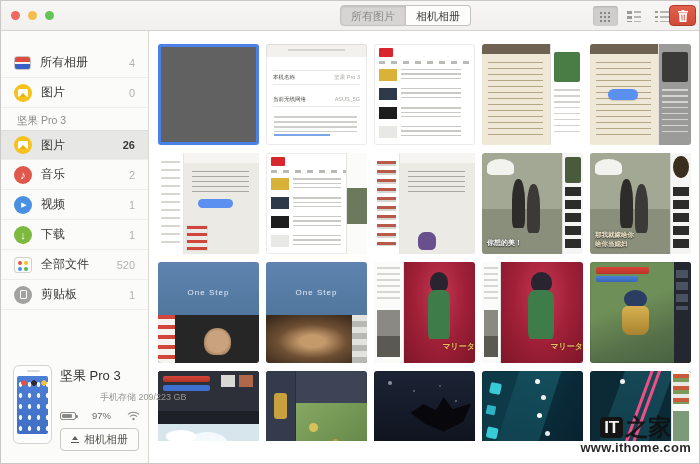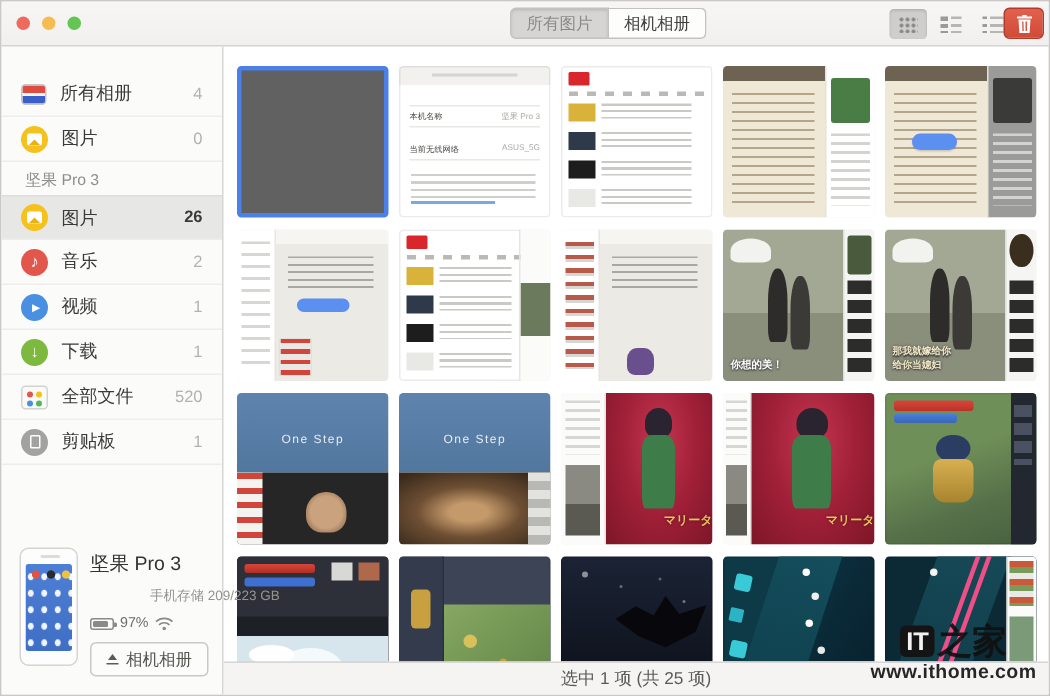--- a/index.html
+++ b/index.html
@@ -56,21 +56,21 @@
   .phone::before{content:"";position:absolute;top:4px;left:13px;width:13px;height:2px;border-radius:1px;background:#dddcd8;}
   .screen{position:absolute;left:3px;right:3px;top:10px;bottom:9px;border-radius:2px;background:
     radial-gradient(circle at 7px 7px,#e5533f 2.5px,transparent 3px),
     radial-gradient(circle at 17px 7px,#2b2b2b 2.5px,transparent 3px),
     radial-gradient(circle at 27px 7px,#f0c040 2.5px,transparent 3px),
     radial-gradient(rgba(255,255,255,.92) 28%,rgba(255,255,255,0) 32%) -1px 14px/9px 11px,
     linear-gradient(#4d7fd6,#3f6fc4);}
   .dinfo{margin-left:8px;padding-top:2px;}
   .dname{font-size:13px;color:#333331;}
   .dstorage{font-size:9px;color:#94948f;margin-top:6px;white-space:nowrap;margin-left:40px;}
-  .dstatus{display:flex;align-items:center;margin-top:6px;font-size:9.5px;color:#6b6b67;gap:4px;}
+  .dstatus{display:flex;align-items:center;margin-top:6px;font-size:9.5px;color:#6b6b67;gap:16px;}
   .batt{position:relative;width:16px;height:8px;border:1px solid #8a8a86;border-radius:2px;}
   .batt::before{content:"";position:absolute;inset:1px 3px 1px 1px;background:#8a8a86;border-radius:1px;}
   .batt::after{content:"";position:absolute;right:-3px;top:2px;width:2px;height:3px;background:#8a8a86;border-radius:0 1px 1px 0;}
   .disconnect{margin-top:7px;display:inline-flex;align-items:center;border:1px solid #c9c8c4;border-radius:4px;background:#fcfcfa;padding:3px 10px;font-size:11px;color:#55554f;}
   .eject{margin-right:5px;}
   .eject::before{content:"";display:block;margin:0 auto;width:0;height:0;border-left:3.5px solid transparent;border-right:3.5px solid transparent;border-bottom:4px solid #5a5a56;}
   .eject::after{content:"";display:block;width:8px;height:1.5px;background:#5a5a56;margin-top:1.5px;}
 
   
   .content{position:absolute;left:148px;top:30px;right:0;bottom:0;background:#fff;}
@@ -446,23 +446,20 @@
         <div class="thumb k-road">
           <span class="road-band"></span>
           <span class="road-pink"></span>
           <span class="road-dot"></span>
           <span class="rstrip"></span>
         </div>
 
       </div>
     </div>
 
-    <div class="statusbar">
-      <span>选中 1 项 (共 25 项)</span>
-    </div>
 
     <div class="watermark">
       <div class="wm-row">
         <span class="wm-it">IT</span>
         <span class="wm-zh">之家</span>
       </div>
       <div class="wm-url">www.ithome.com</div>
     </div>
   </div>
 

